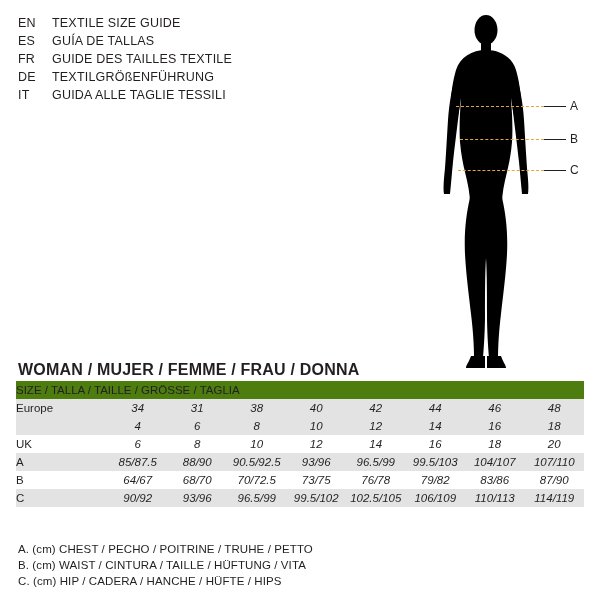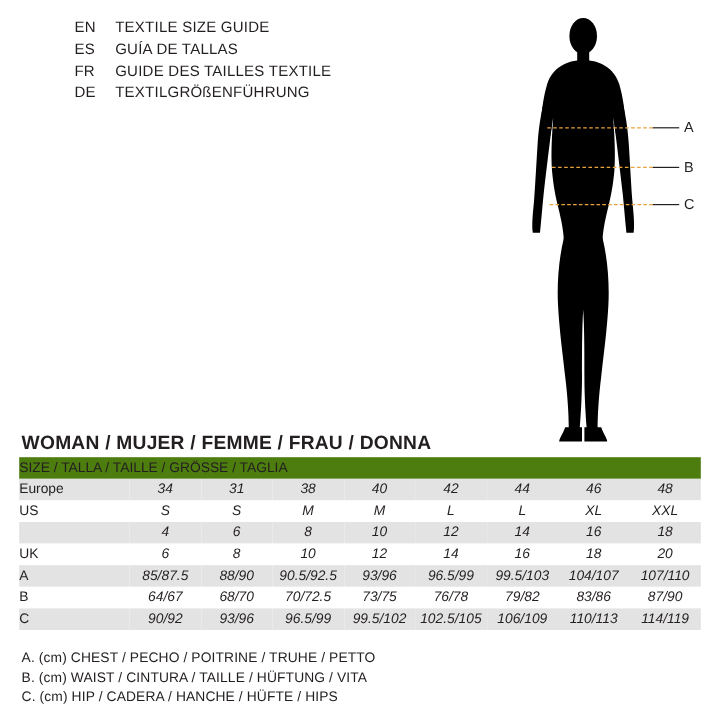--- a/index.html
+++ b/index.html
@@ -26,21 +26,20 @@
     position: absolute;
     left: 18px;
     top: 14px;
     width: 300px;
   }
   .legend-row {
     display: flex;
     align-items: flex-start;
     height: 18px;
     line-height: 18px;
-    margin-left: 44px;
   }
   .legend-code {
     width: 34px;
     font-size: 12.5px;
     letter-spacing: 0.2px;
   }
   .legend-text {
     font-size: 12.5px;
     letter-spacing: 0.2px;
     white-space: nowrap;
@@ -149,20 +148,24 @@
       <span class="legend-code">ES</span>
       <span class="legend-text">GUÍA DE TALLAS</span>
     </div>
     <div class="legend-row">
       <span class="legend-code">FR</span>
       <span class="legend-text">GUIDE DES TAILLES TEXTILE</span>
     </div>
     <div class="legend-row">
       <span class="legend-code">DE</span>
       <span class="legend-text">TEXTILGRÖßENFÜHRUNG</span>
+    </div>
+    <div class="legend-row">
+      <span class="legend-code">IT</span>
+      <span class="legend-text">GUIDA ALLE TAGLIE TESSILI</span>
     </div>
   </div>
 
   <div class="figure-area">
     <svg class="figure-svg" width="200" height="370" viewBox="0 0 200 370">
       <g fill="#000000">
 
         <ellipse cx="86" cy="22" rx="11.5" ry="15"></ellipse>
 
         <rect x="81" y="33" width="10" height="12"></rect>
@@ -232,31 +235,20 @@
         <td class="val-cell">34</td>
         <td class="val-cell">31</td>
         <td class="val-cell">38</td>
         <td class="val-cell">40</td>
         <td class="val-cell">42</td>
         <td class="val-cell">44</td>
         <td class="val-cell">46</td>
         <td class="val-cell">48</td>
       </tr>
 
-      <tr class="row-plain">
-        <td class="label-cell">US</td>
-        <td class="val-cell">S</td>
-        <td class="val-cell">S</td>
-        <td class="val-cell">M</td>
-        <td class="val-cell">M</td>
-        <td class="val-cell">L</td>
-        <td class="val-cell">L</td>
-        <td class="val-cell">XL</td>
-        <td class="val-cell">XXL</td>
-      </tr>
 
       <tr class="row-shade">
         <td class="label-cell"></td>
         <td class="val-cell">4</td>
         <td class="val-cell">6</td>
         <td class="val-cell">8</td>
         <td class="val-cell">10</td>
         <td class="val-cell">12</td>
         <td class="val-cell">14</td>
         <td class="val-cell">16</td>

